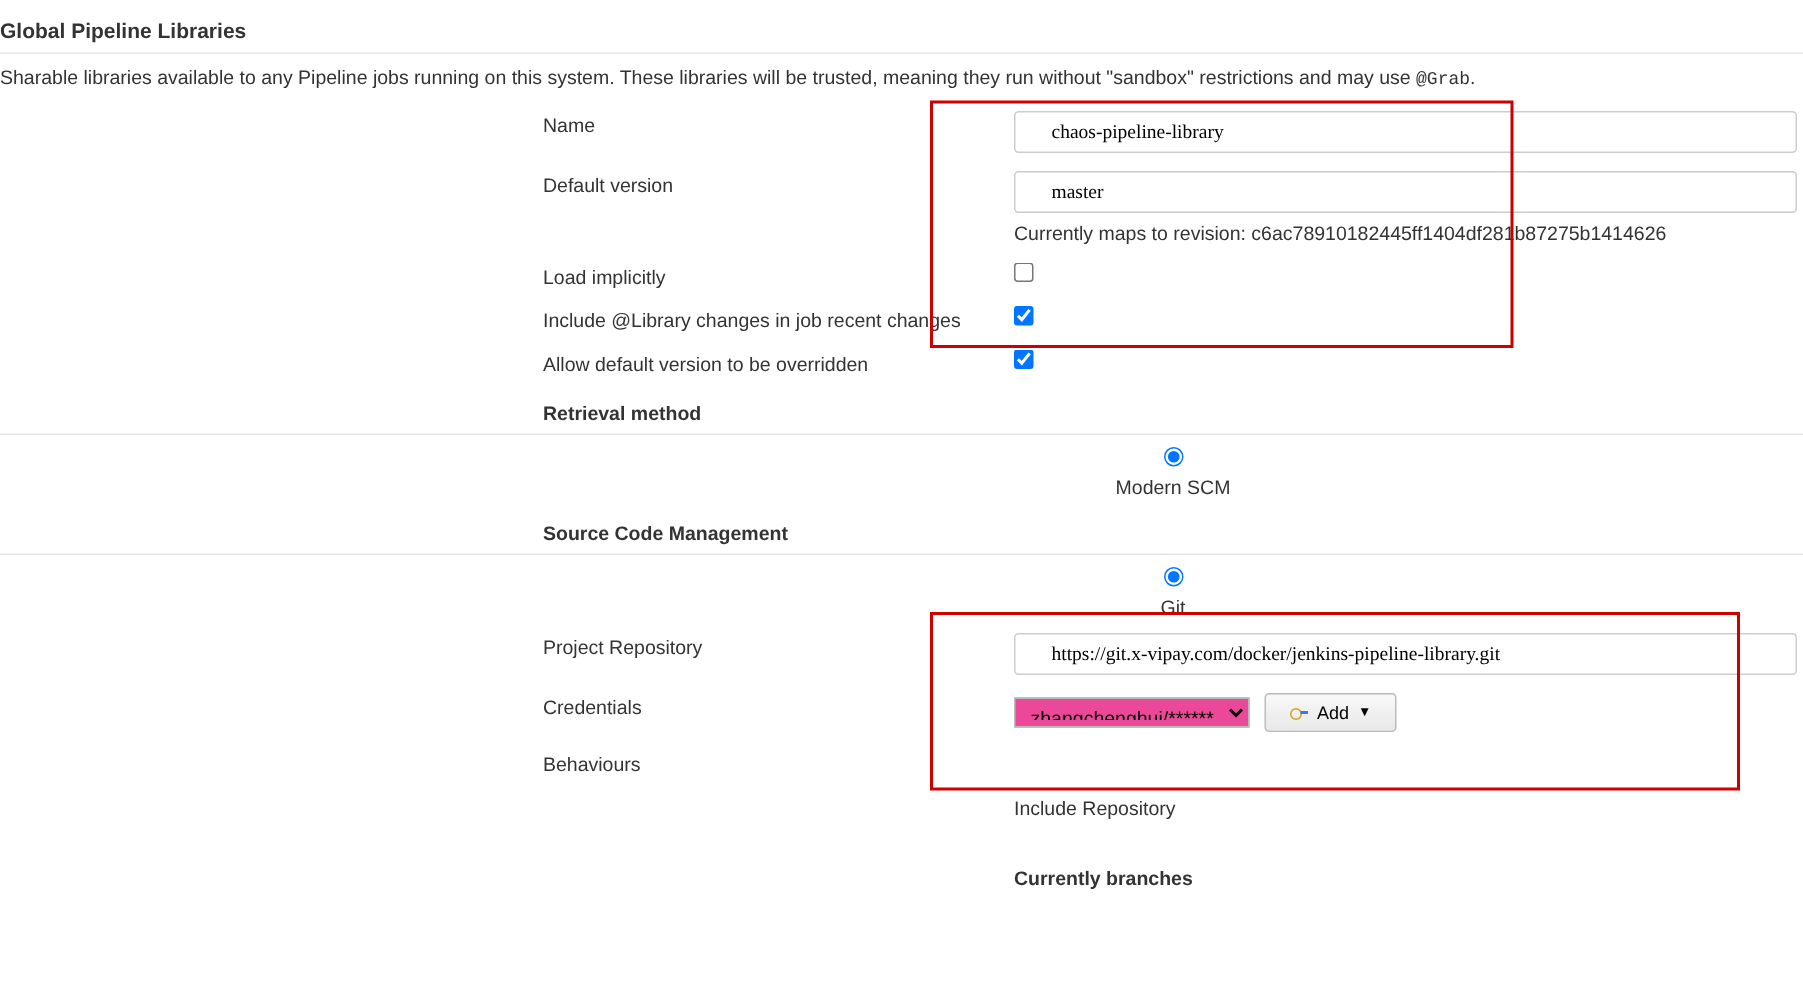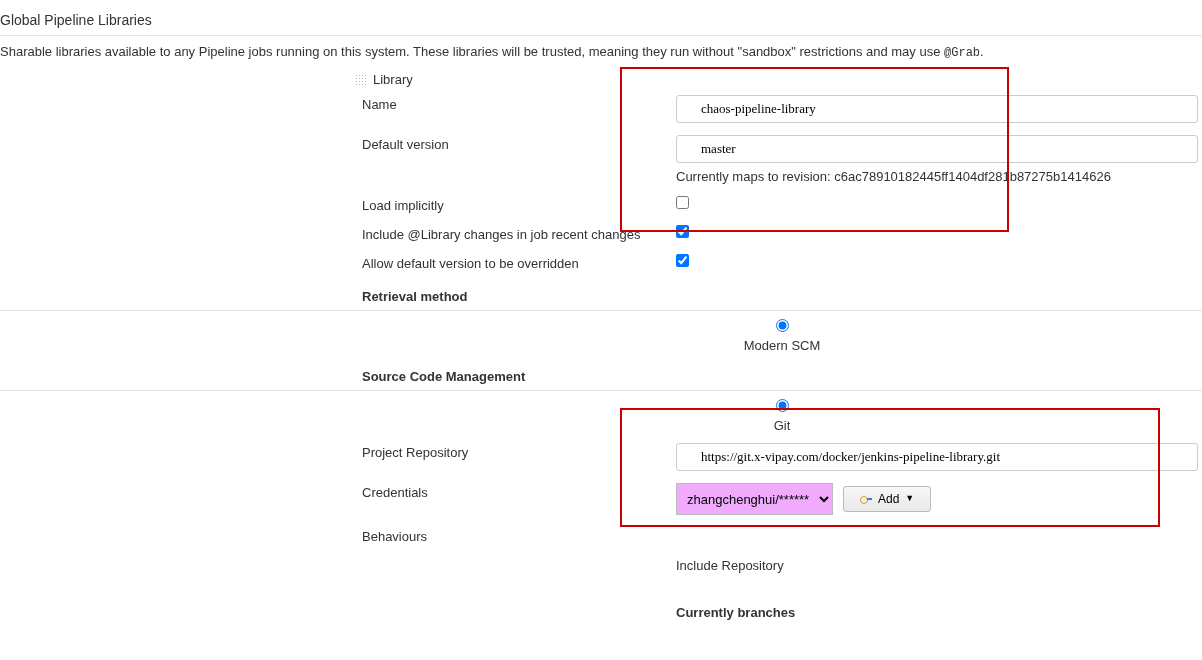--- a/index.html
+++ b/index.html
@@ -4,21 +4,21 @@
   <style>
     * { box-sizing: border-box; margin: 0; padding: 0; }
     body {
       font-family: Arial, Helvetica, sans-serif;
       font-size: 13px;
       color: #333;
       background: #fff;
       width: 1202px;
     }
     .section-title {
-      font-weight: normal;
+      font-weight: bold;
       font-size: 14px;
       padding: 12px 0 6px 0;
       border-bottom: 1px solid #fff;
     }
     .section-border {
       border-bottom: 1px solid #e5e5e5;
       margin-bottom: 2px;
     }
     .desc {
       font-size: 13px;
@@ -93,22 +93,22 @@
     }
     .select-wrap {
       display:inline-flex;
       align-items:center;
       gap:10px;
     }
     select {
       padding: 4px 6px;
       border: 1px solid #bbb;
       font-size: 13px;
-      height: 32px;
-      background:#f0abfc;
+      height: 20px;
+      background:#ec4899;
     }
     .btn {
       display:inline-flex;
       align-items:center;
       gap:6px;
       padding: 5px 16px;
       border:1px solid #bbb;
       background: linear-gradient(#f8f8f8,#e8e8e8);
       border-radius:3px;
       font-size:12px;
@@ -148,24 +148,20 @@
 
   <div class="section-title">
     <span>Global Pipeline Libraries</span>
   </div>
   <div class="section-border"></div>
 
   <div class="desc">
     <span>Sharable libraries available to any Pipeline jobs running on this system. These libraries will be trusted, meaning they run without "sandbox" restrictions and may use </span><span class="code">@Grab</span><span>.</span>
   </div>
 
-  <div class="library-header">
-    <span class="drag-icon"></span>
-    <span>Library</span>
-  </div>
 
   <div class="row">
     <div class="label-col">
         <div class="label-col-inner"><span class="label-text">Name</span></div>
       </div>
     <div class="value-col">
       <input type="text" value="chaos-pipeline-library" style="">
     </div>
   </div>
 

